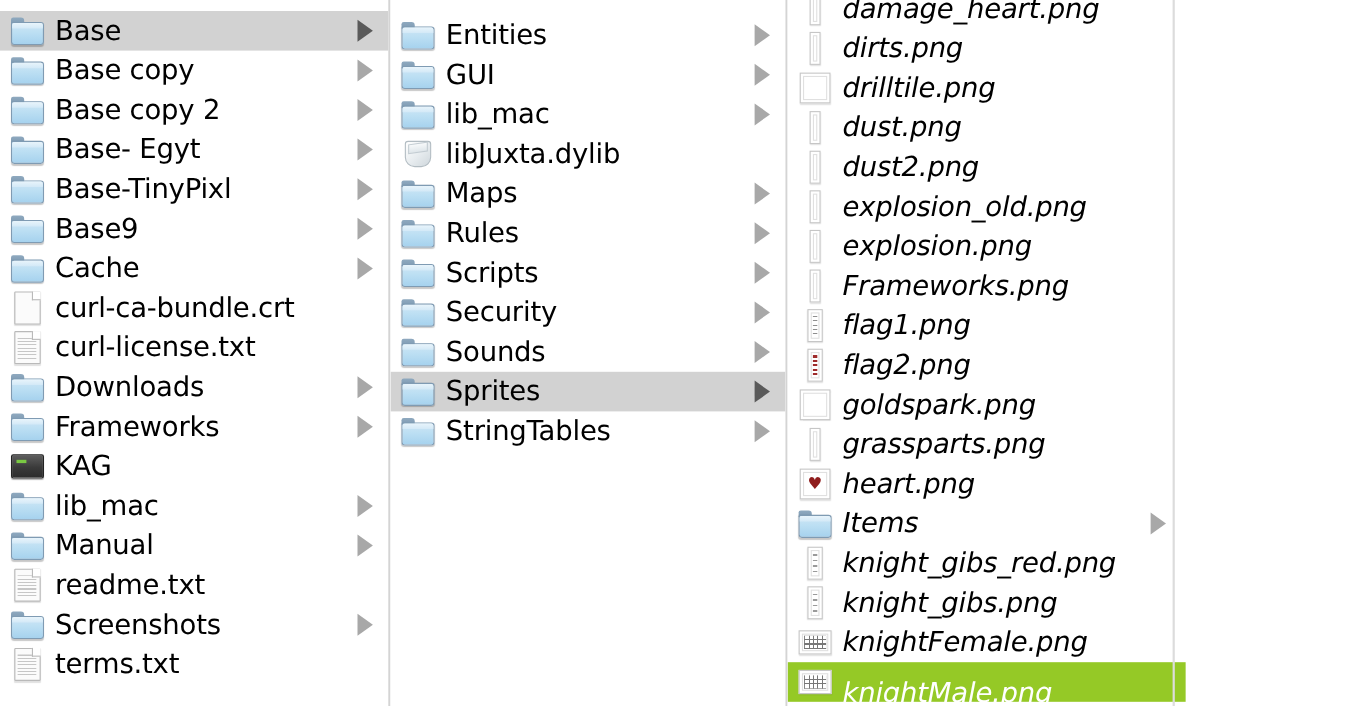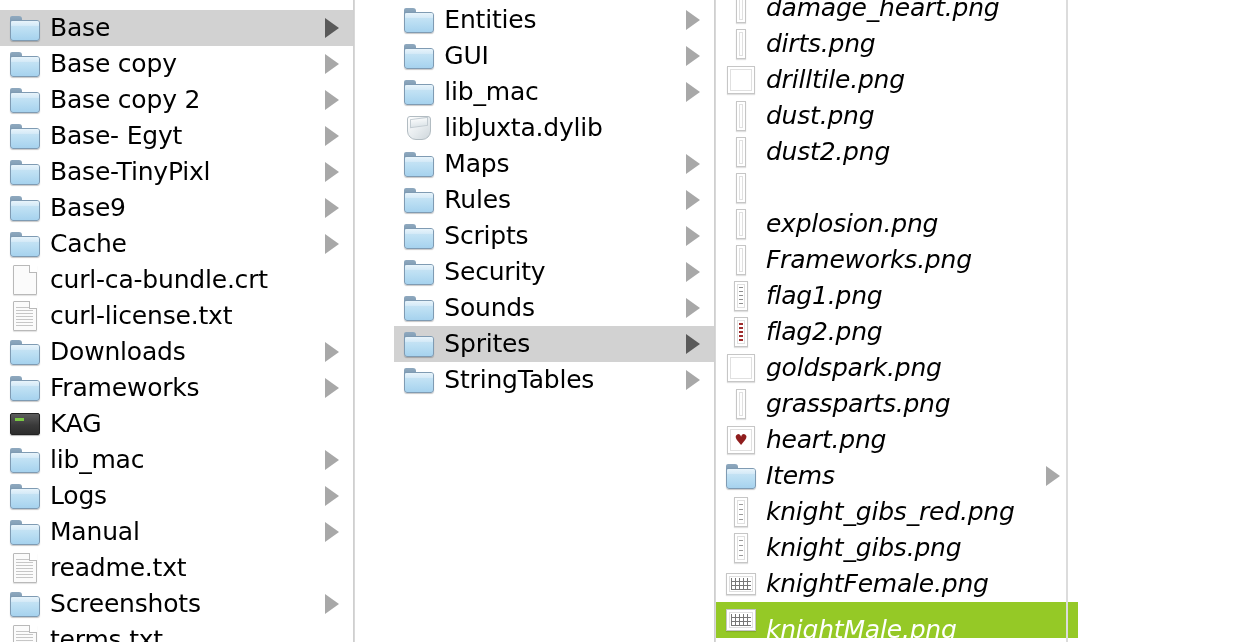--- a/index.html
+++ b/index.html
@@ -365,31 +365,20 @@
           <span class="arrow"></span>
         </div>
         <div class="row">
           <span class="icon-slot">
             <span class="folder ic">
               <span class="back"></span>
               <span class="front"></span>
               <span class="lip"></span>
             </span>
           </span>
-          <span class="label">Logs</span>
-          <span class="arrow"></span>
-        </div>
-        <div class="row">
-          <span class="icon-slot">
-            <span class="folder ic">
-              <span class="back"></span>
-              <span class="front"></span>
-              <span class="lip"></span>
-            </span>
-          </span>
           <span class="label">Manual</span>
           <span class="arrow"></span>
         </div>
         <div class="row">
           <span class="icon-slot">
             <span class="doc ic">
               <span class="page"></span>
               <span class="lines"></span>
               <span class="fold"></span>
             </span>
@@ -415,21 +404,21 @@
               <span class="fold"></span>
             </span>
           </span>
           <span class="label">terms.txt</span>
         </div>
       </div>
   </div>
   <div class="col-divider"></div>
 
   <div class="column col2">
-    <div class="rowlist" id="rows-1" style="top:2px;padding-left:39px;">
+    <div class="rowlist" id="rows-1" style="top:14px;">
         <div class="row">
           <span class="icon-slot">
             <span class="folder ic">
               <span class="back"></span>
               <span class="front"></span>
               <span class="lip"></span>
             </span>
           </span>
           <span class="label">Entities</span>
           <span class="arrow"></span>
@@ -599,20 +588,21 @@
           <span class="label">dust2.png</span>
         </div>
         <div class="row">
           <span class="icon-slot">
             <span class="png ic w-thin">
               <span class="inner">
                 <span class="strip vdots"></span>
               </span>
             </span>
           </span>
+          <span class="label">explosion_old.png</span>
         </div>
         <div class="row">
           <span class="icon-slot">
             <span class="png ic w-thin">
               <span class="inner">
                 <span class="strip faint"></span>
               </span>
             </span>
           </span>
           <span class="label">explosion.png</span>

